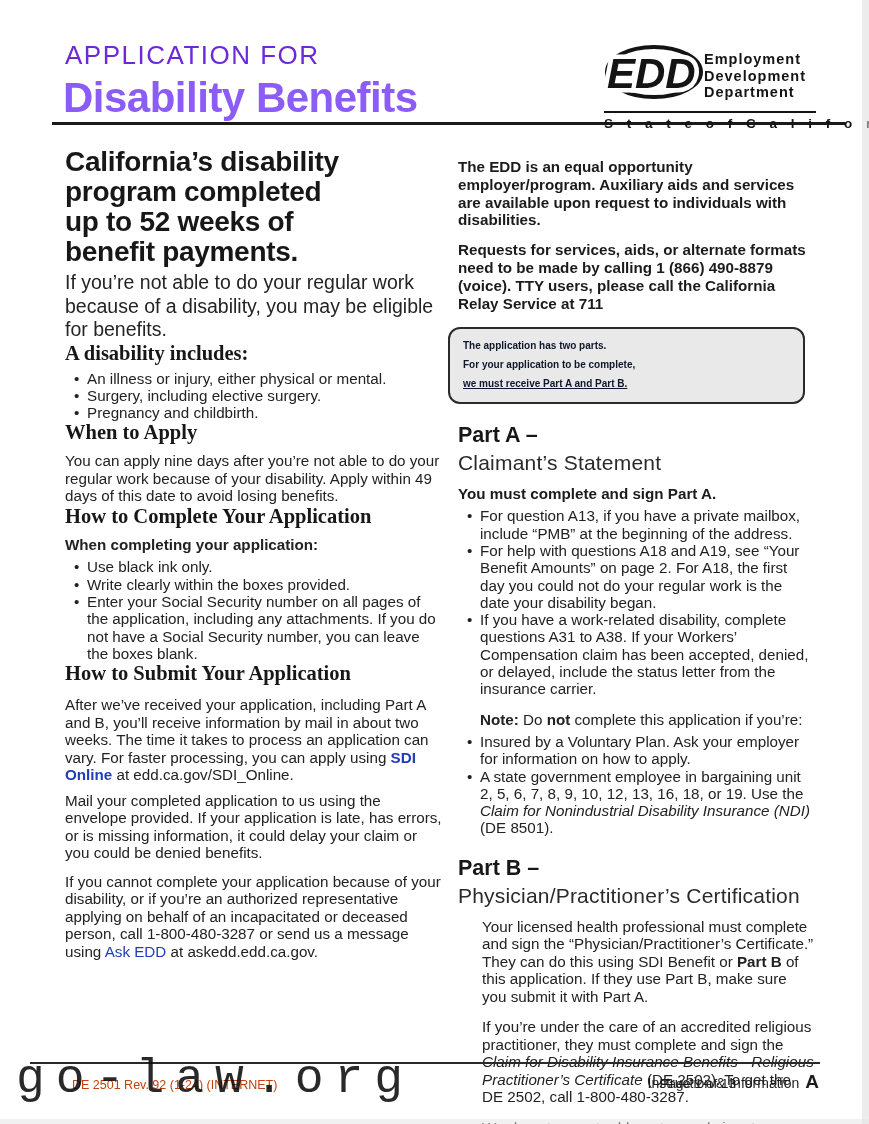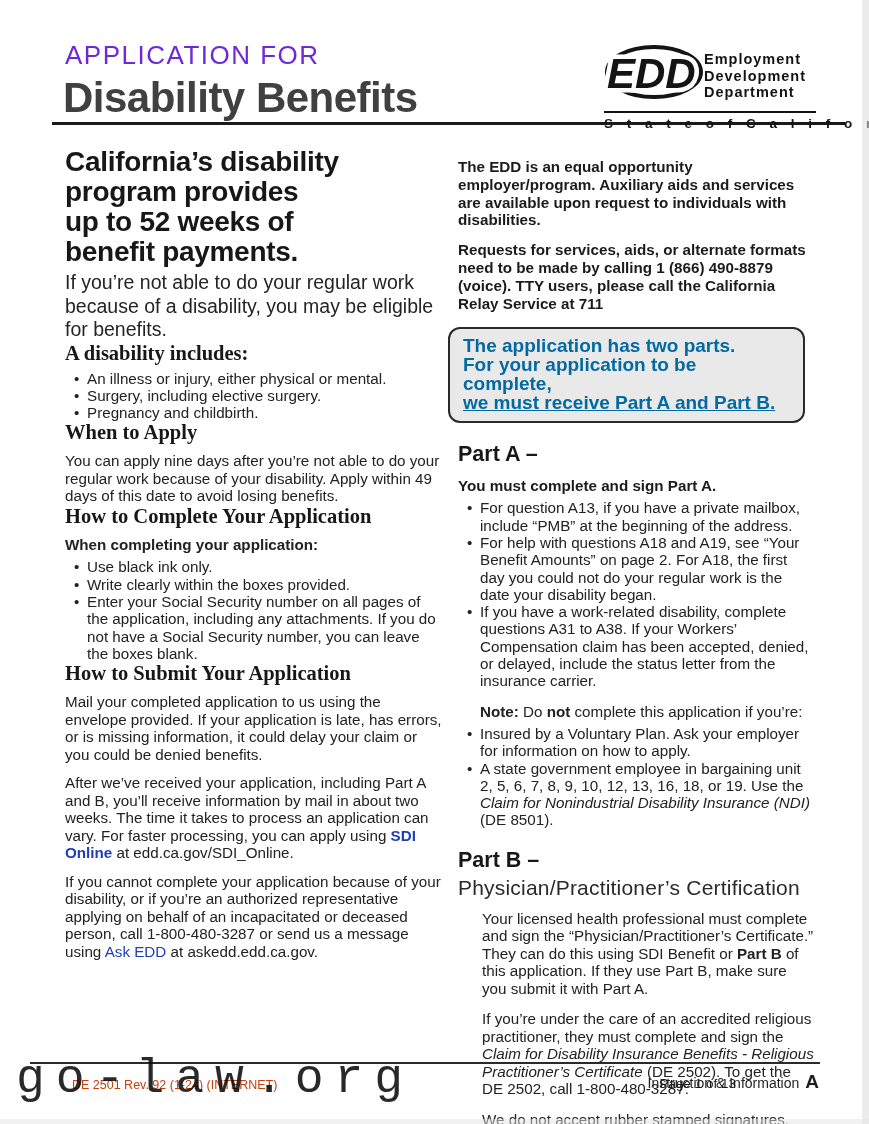--- a/index.html
+++ b/index.html
@@ -1,20 +1,20 @@
 <!DOCTYPE html>
 <html><head>
 <meta charset="utf-8">
 <style>
   html,body{margin:0;padding:0;background:#fff;}
   .page{position:relative;width:869px;height:1124px;background:#ffffff;overflow:hidden;
         font-family:"Liberation Sans", sans-serif;color:#1d1d1d;}
   
   .kicker{position:absolute;left:65px;top:40px;font-size:26px;letter-spacing:1.5px;color:#6d28d9;}
-  .doc-title{position:absolute;left:63px;top:74px;font-size:42px;font-weight:bold;letter-spacing:-0.5px;color:#404040;}
+  .doc-title{position:absolute;left:63px;top:74px;font-size:42px;font-weight:bold;letter-spacing:-0.5px;color:#8b5cf6;}
   .header-rule{position:absolute;left:52px;top:122px;width:793px;height:3px;background:#1a1a1a;}
   .logo{position:absolute;left:604px;top:44px;width:212px;}
   .logo-top{display:flex;align-items:center;}
   .logo-dept{font-size:14.5px;font-weight:bold;line-height:16.5px;letter-spacing:1px;color:#141414;white-space:nowrap;}
   .logo-sep{border-top:2.5px solid #141414;margin-top:3px;}
   .logo-state{font-size:13.5px;font-weight:bold;letter-spacing:5px;color:#141414;margin-top:3px;white-space:nowrap;}
   
   .left-col{position:absolute;left:65px;top:147px;width:378px;}
   .right-col{position:absolute;left:458px;top:158px;width:356px;}
   .headline{font-size:28px;font-weight:bold;line-height:30px;letter-spacing:-0.3px;color:#171717;}
@@ -25,21 +25,21 @@
   .b{font-weight:bold;} .i{font-style:italic;}
   .link{color:#1f3db8;} .link-bold{color:#1f3db8;font-weight:bold;}
   .bullets{margin-top:5px;}
   .bullet{display:flex;font-size:15.2px;line-height:17.3px;color:#222;}
   .bullet .dot{width:13px;min-width:13px;margin-left:9px;}
   .bullet .txt{flex:1;}
   
   .bold-para{font-size:15.2px;line-height:17.8px;font-weight:bold;color:#1b1b1b;}
   .notice-box{margin-top:15px;margin-left:-10px;width:327px;background:#e9e9e9;border:2.5px solid #2a2a2a;
               border-radius:12px;padding:7px 13px 9px 13px;}
-  .notice-box div{font-size:19px;line-height:19px;font-weight:bold;color:#0369a1;}
+  .notice-box div{font-size:10px;line-height:19px;font-weight:bold;color:#0f172a;}
   .u{text-decoration:underline;}
   .part-label{font-size:21.5px;font-weight:bold;color:#171717;margin-top:19px;}
   .part-title{font-size:21px;color:#2a2a2a;margin-top:3px;letter-spacing:0.2px;}
   .must{font-size:15.2px;font-weight:bold;margin-top:10px;color:#1b1b1b;}
   .note-line{margin-top:13px;margin-left:22px;font-size:15.2px;line-height:17.3px;color:#222;}
   .indent-para{margin-left:24px;font-size:15.2px;line-height:17.5px;color:#222;}
   
   .footer-rule{position:absolute;left:30px;top:1062px;width:790px;height:2px;background:#2a2a2a;}
   .form-number{position:absolute;left:72px;top:1078px;font-size:12.5px;color:#c2410c;}
   .page-number{position:absolute;left:0;top:1076px;width:736px;text-align:right;font-size:13.5px;color:#1d1d1d;}
@@ -74,21 +74,21 @@
         <div>Department</div>
       </div>
     </div>
     <div class="logo-sep"></div>
     <div class="logo-state">S t a t e   o f   C a l i f o r n i a</div>
   </div>
 
   <div class="left-col">
     <div class="headline">
       <div>California’s disability</div>
-      <div>program provides</div>
+      <div>program completed</div>
       <div>up to 52 weeks of</div>
       <div>benefit payments.</div>
     </div>
     <div class="intro">If you’re not able to do your regular work because of a disability, you may be eligible for benefits.</div>
 
     <h2 class="sec mt-lg">A disability includes:</h2>
     <div class="bullets">
       <div class="bullet">
           <span class="dot">•</span>
           <span class="txt">An illness or injury, either physical or mental.</span>
@@ -117,36 +117,37 @@
           <span class="dot">•</span>
           <span class="txt">Write clearly within the boxes provided.</span>
         </div>
       <div class="bullet">
           <span class="dot">•</span>
           <span class="txt">Enter your Social Security number on all pages of the application, including any attachments. If you do not have a Social Security number, you can leave the boxes blank.</span>
         </div>
     </div>
 
     <h2 class="sec mt-lg">How to Submit Your Application</h2>
+    <div class="body-txt" style="margin-top:11px;"><span>After we’ve received your application, including Part A and B, you’ll receive information by mail in about two weeks. The time it takes to process an application can vary. For faster processing, you can apply using </span><span class="link-bold">SDI Online</span><span> at edd.ca.gov/SDI_Online.</span></div>
     <div class="body-txt mt-sm">Mail your completed application to us using the envelope provided. If your application is late, has errors, or is missing information, it could delay your claim or you could be denied benefits.</div>
-    <div class="body-txt" style="margin-top:11px;"><span>After we’ve received your application, including Part A and B, you’ll receive information by mail in about two weeks. The time it takes to process an application can vary. For faster processing, you can apply using </span><span class="link-bold">SDI Online</span><span> at edd.ca.gov/SDI_Online.</span></div>
     <div class="body-txt" style="margin-top:11px;"><span>If you cannot complete your application because of your disability, or if you’re an authorized representative applying on behalf of an incapacitated or deceased person, call 1-800-480-3287 or send us a message using </span><span class="link">Ask EDD</span><span> at askedd.edd.ca.gov.</span></div>
   </div>
 
   <div class="right-col">
     <div class="bold-para">The EDD is an equal opportunity employer/program. Auxiliary aids and services are available upon request to individuals with disabilities.</div>
     <div class="bold-para" style="margin-top:12px;">Requests for services, aids, or alternate formats need to be made by calling 1 (866) 490-8879 (voice). TTY users, please call the California Relay Service at 711</div>
 
     <div class="notice-box">
       <div>The application has two parts.</div>
       <div>For your application to be complete,</div>
       <div class="u">we must receive Part A and Part B.</div>
     </div>
 
     <div class="part-label">Part A –</div>
+    <div class="part-title">Claimant’s Statement</div>
     <div class="must">You must complete and sign Part A.</div>
     <div class="bullets">
       <div class="bullet">
           <span class="dot">•</span>
           <span class="txt">For question A13, if you have a private mailbox, include “PMB” at the beginning of the address.</span>
         </div>
       <div class="bullet">
           <span class="dot">•</span>
           <span class="txt">For help with questions A18 and A19, see “Your Benefit Amounts” on page 2. For A18, the first day you could not do your regular work is the date your disability began.</span>
         </div>

